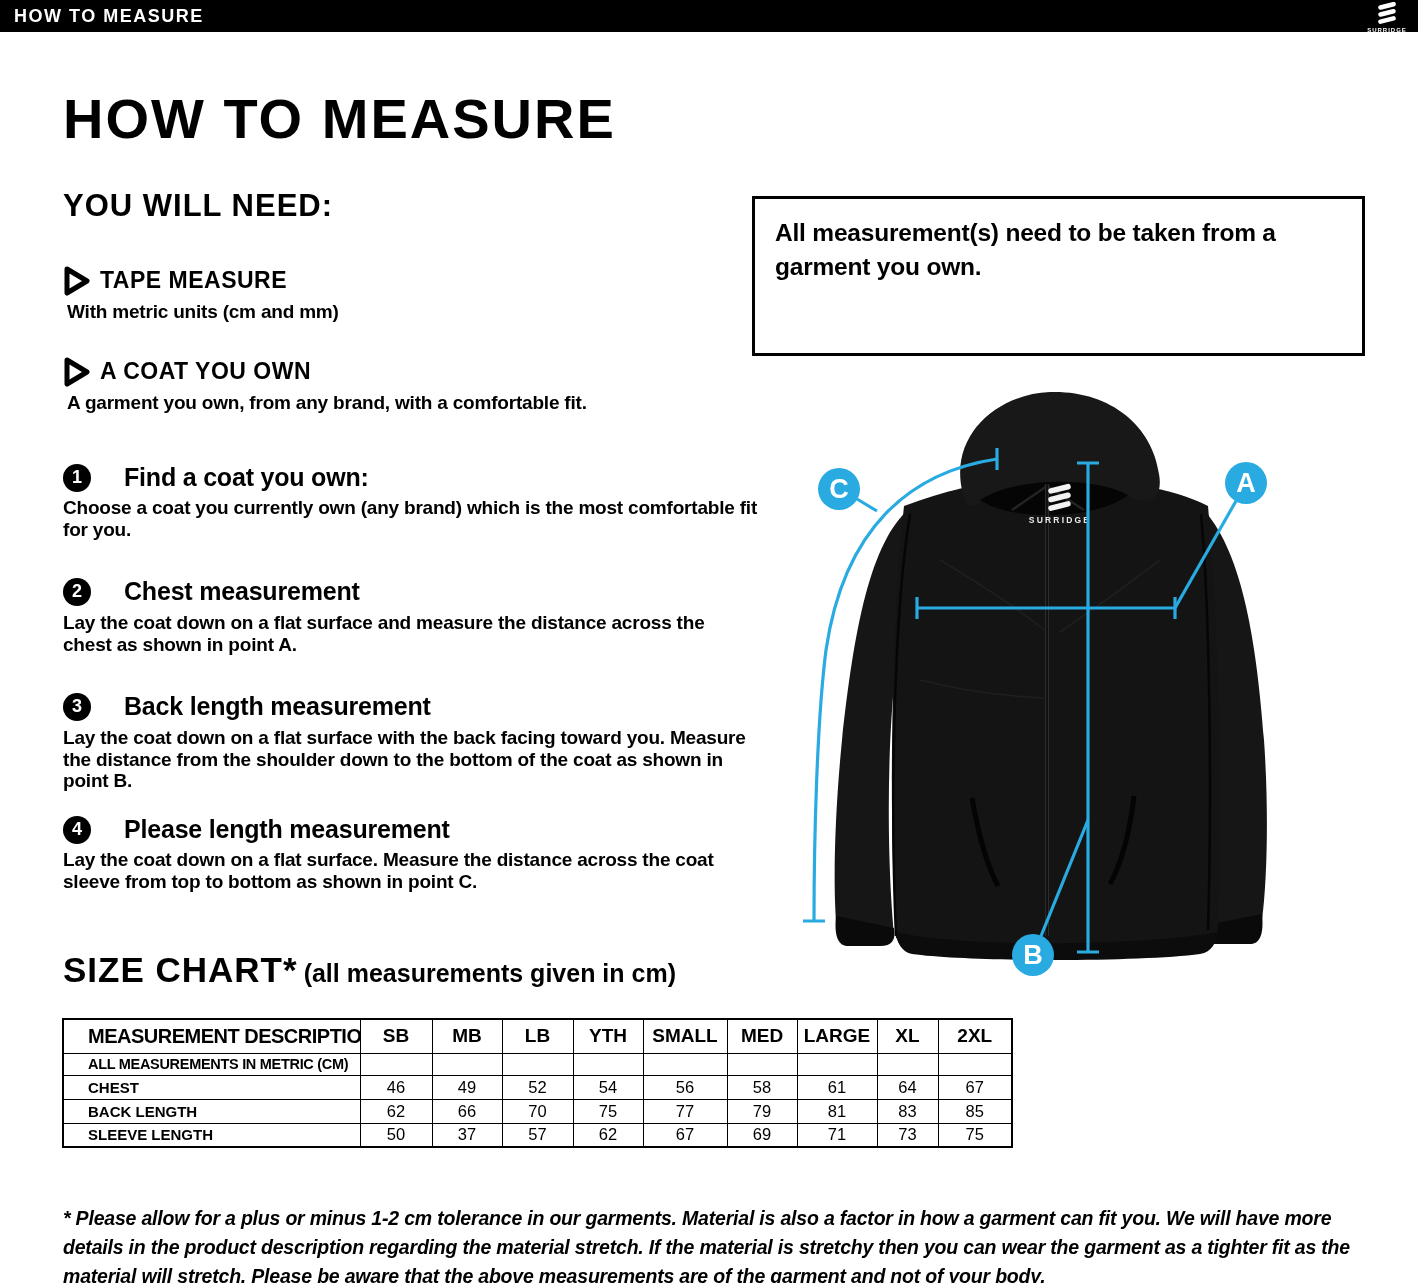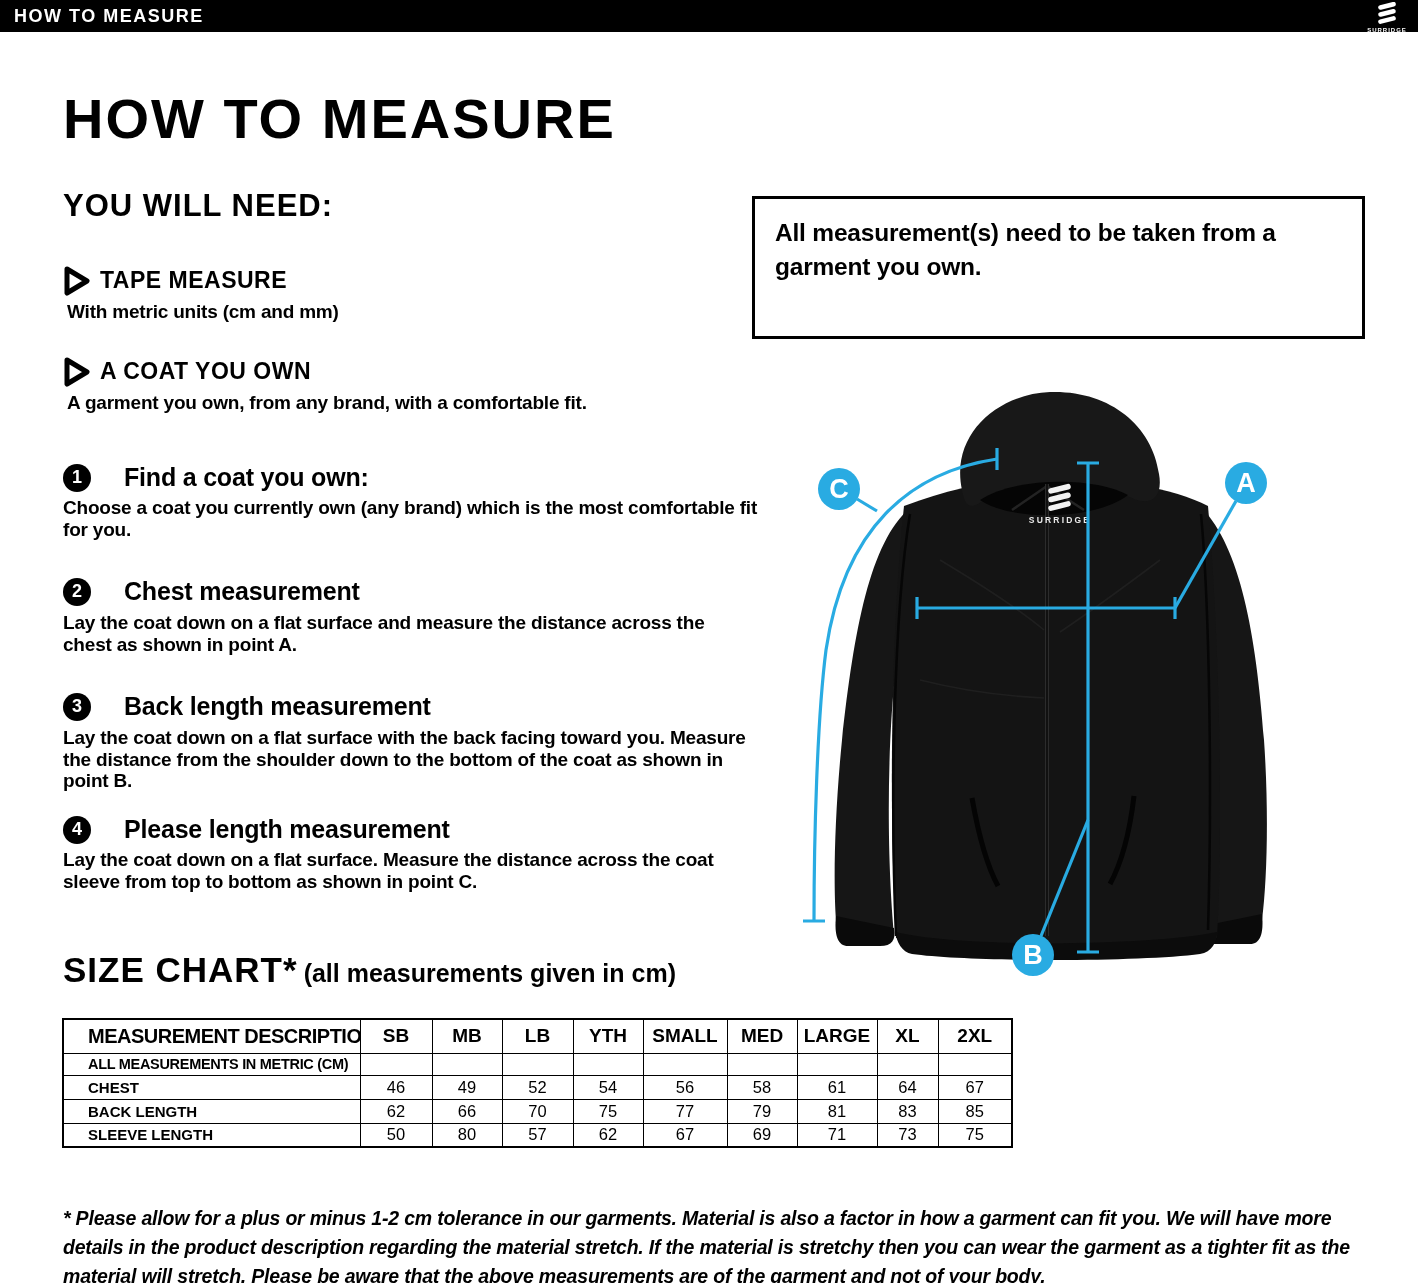--- a/index.html
+++ b/index.html
@@ -20,21 +20,21 @@
   .need-label { position:absolute; font-size:23px; font-weight:700; letter-spacing:.5px; }
   .need-desc { position:absolute; font-size:19px; font-weight:600; letter-spacing:-.2px; }
 
   
   .step-head { position:absolute; display:flex; align-items:center; gap:9px; }
   .step-num { width:28px; height:28px; border-radius:50%; background:#000; color:#fff; font-size:18px; font-weight:800; display:flex; align-items:center; justify-content:center; }
   .step-title { font-size:25px; font-weight:800; letter-spacing:-.2px;margin-left:24px; }
   .step-body { position:absolute; left:63px; width:695px; font-size:19px; font-weight:700; line-height:21.5px; letter-spacing:-.2px; }
 
   
-  .note-box { position:absolute; left:752px; top:196px; width:613px; height:143px; border:3px solid #000; padding:17px 20px; }
+  .note-box { position:absolute; left:752px; top:196px; width:613px; height:160px; border:3px solid #000; padding:17px 20px; }
   .note-box p { font-size:24.5px; font-weight:800; line-height:34px; letter-spacing:-.2px; }
 
   
   .size-heading { position:absolute; left:63px; top:950px; }
   .size-heading .big { font-size:35px; font-weight:800; letter-spacing:1px; }
   .size-heading .small { font-size:25px; font-weight:700; margin-left:6px; }
 
   
   table.size-table { position:absolute; left:62px; top:1018px; width:949px; border-collapse:collapse; table-layout:fixed; border:2px solid #000; }
   table.size-table td, table.size-table th { border:1px solid #000; text-align:center; vertical-align:middle; overflow:hidden; white-space:nowrap; }
@@ -246,21 +246,21 @@
     <td>75</td>
     <td>77</td>
     <td>79</td>
     <td>81</td>
     <td>83</td>
     <td>85</td>
   </tr>
   <tr class="data">
     <td class="desc">SLEEVE LENGTH</td>
     <td>50</td>
-    <td>80</td>
+    <td>37</td>
     <td>57</td>
     <td>62</td>
     <td>67</td>
     <td>69</td>
     <td>71</td>
     <td>73</td>
     <td>75</td>
   </tr>
 </tbody>
   </table>

